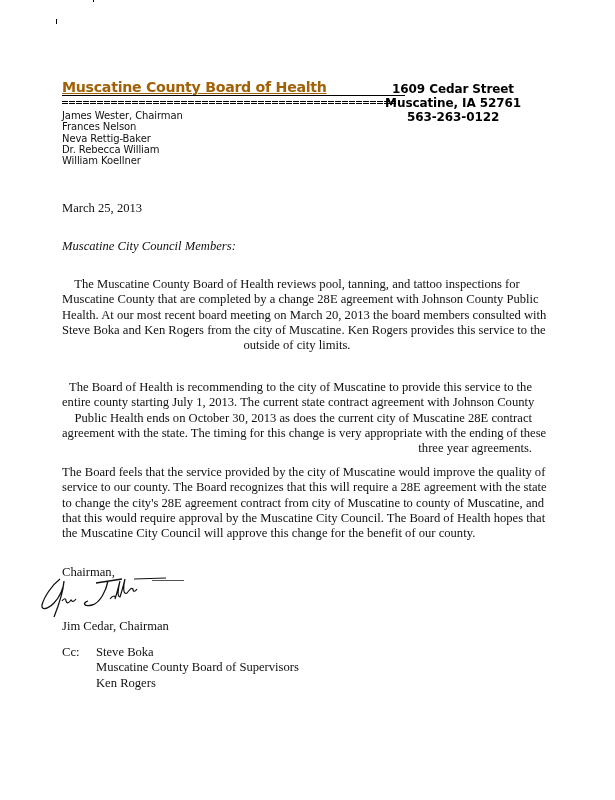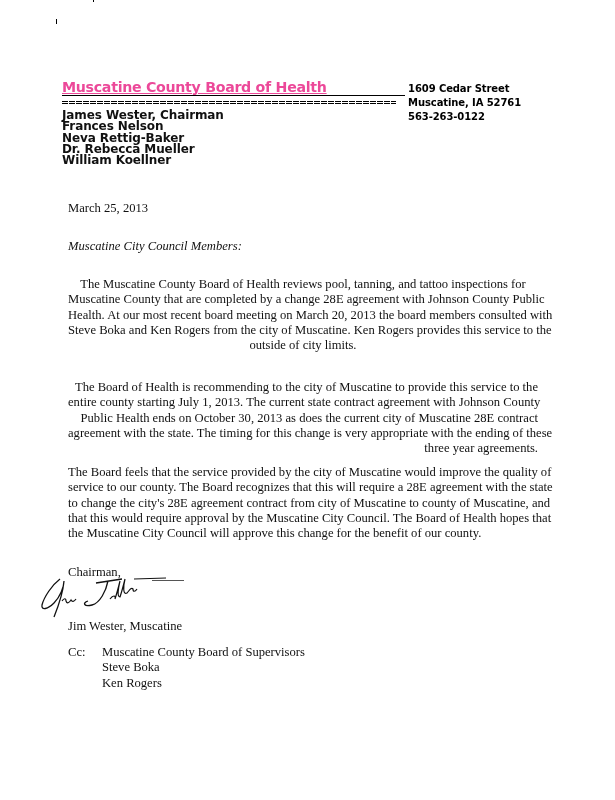--- a/index.html
+++ b/index.html
@@ -6,47 +6,47 @@
     html, body { width: 615px; height: 800px; background: #ffffff; overflow: hidden; }
     body { position: relative; color: #111; }
 
     .speck { position: absolute; background: #000; width: 1px; }
     .speck.s1 { left: 56px; top: 19px; height: 5px; }
     .speck.s2 { left: 93px; top: 0px; height: 2px; }
 
     .lh-name {
       position: absolute; left: 62px; top: 79px;
       font-family: "DejaVu Sans", sans-serif; font-weight: bold;
-      font-size: 14.2px; letter-spacing: -0.3px; color: #ec4899;
+      font-size: 14.2px; letter-spacing: -0.3px; color: #a16207;
       text-decoration: underline; text-underline-offset: 1px;
     }
     .lh-rule-top {
       position: absolute; left: 62px; top: 95px; width: 343px; height: 1px; background: #000;
     }
     .lh-rule-mid {
       position: absolute; left: 62px; top: 101px; width: 334px; height: 3px;
       border-top: 1px solid #000; border-bottom: 1px solid #000;
     }
     .lh-rule-dash {
       position: absolute; left: 62px; top: 101px; width: 334px; height: 3px;
       background: repeating-linear-gradient(90deg, transparent 0 6px, #fff 6px 7px);
     }
     .lh-address {
-      position: absolute; right: 94px; top: 82px; text-align: left;
+      position: absolute; right: 94px; top: 82px; text-align: center;
       font-family: "DejaVu Sans", sans-serif; font-weight: bold;
-      font-size: 10px; line-height: 14px; color: #000; letter-spacing: -0.1px;
+      font-size: 12px; line-height: 14px; color: #000; letter-spacing: -0.1px;
     }
     .lh-members {
       position: absolute; left: 62px; top: 110px;
-      font-family: "DejaVu Sans", sans-serif; font-weight: bold;
-      font-size: 12px; line-height: 11.3px; color: #111; letter-spacing: -0.1px;
+      font-family: "DejaVu Sans", sans-serif; font-weight: normal;
+      font-size: 10px; line-height: 11.3px; color: #111; letter-spacing: -0.1px;
     }
 
     .serif {
-      font-family: "Liberation Serif", serif; font-size: 12.6px; color: #111; margin-left: 6px;
+      font-family: "Liberation Serif", serif; font-size: 12.6px; color: #111;
     }
     .date { position: absolute; left: 62px; top: 201px; }
     .salutation { position: absolute; left: 62px; top: 239px; font-style: italic; }
     .para {
       position: absolute; left: 62px; width: 470px; line-height: 15.3px;
     }
     .para.p1 { top: 277px; text-align: center; }
     .para.p2 { top: 380px; text-align: right; }
     .para.p3 { top: 465px; }
     .para .ln { display: block; white-space: nowrap; }
@@ -73,21 +73,21 @@
   <div class="lh-rule-dash"></div>
   <div class="lh-address">
     <div>1609 Cedar Street</div>
     <div>Muscatine, IA  52761</div>
     <div>563-263-0122</div>
   </div>
   <div class="lh-members">
     <div>James Wester, Chairman</div>
     <div>Frances Nelson</div>
     <div>Neva Rettig-Baker</div>
-    <div>Dr. Rebecca Mueller</div>
+    <div>Dr. Rebecca William</div>
     <div>William Koellner</div>
   </div>
 </header>
 
 <main>
   <div class="serif date">March 25, 2013</div>
   <div class="serif salutation">Muscatine City Council Members:</div>
 
   <div class="serif para p1">
     <span class="ln">The Muscatine County Board of Health reviews pool, tanning, and tattoo inspections for</span>
@@ -117,21 +117,21 @@
 
   <svg class="signature" viewBox="0 0 130 50">
     <path d="M22 6 C 14 12, 6 24, 4 32 C 3 38, 10 36, 16 30 C 22 24, 26 14, 26 8 C 25 20, 20 34, 16 44" fill="none" stroke="#111" stroke-width="1.3"></path>
     <path d="M24 28 c 2 -3 4 -3 4 0 c 1 3 3 2 5 -1 c 1 2 3 2 5 -1" fill="none" stroke="#111" stroke-width="1.2"></path>
     <path d="M58 10 L 84 6 M 70 8 C 68 18, 62 30, 54 32 C 46 34, 44 30, 50 28" fill="none" stroke="#111" stroke-width="1.3"></path>
     <path d="M72 26 c 3 -4 6 -4 5 0 c 2 -6 4 -14 5 -18 c -2 8 -3 16 0 16 c 2 -6 4 -14 5 -18 c -2 8 -2 16 2 14 c 2 -2 4 -6 6 -4 c 0 3 2 3 4 0" fill="none" stroke="#111" stroke-width="1.2"></path>
     <path d="M96 6 L 128 5" fill="none" stroke="#111" stroke-width="1"></path>
   </svg>
   <div class="sig-line"></div>
 
-  <div class="serif signer">Jim Wester, Muscatine</div>
+  <div class="serif signer">Jim Cedar, Chairman</div>
 
   <div class="serif cc-label">Cc:</div>
   <div class="serif cc-list">
+    <span class="ln">Steve Boka</span>
     <span class="ln">Muscatine County Board of Supervisors</span>
-    <span class="ln">Steve Boka</span>
     <span class="ln">Ken Rogers</span>
   </div>
 </main>
 
 </body></html>

